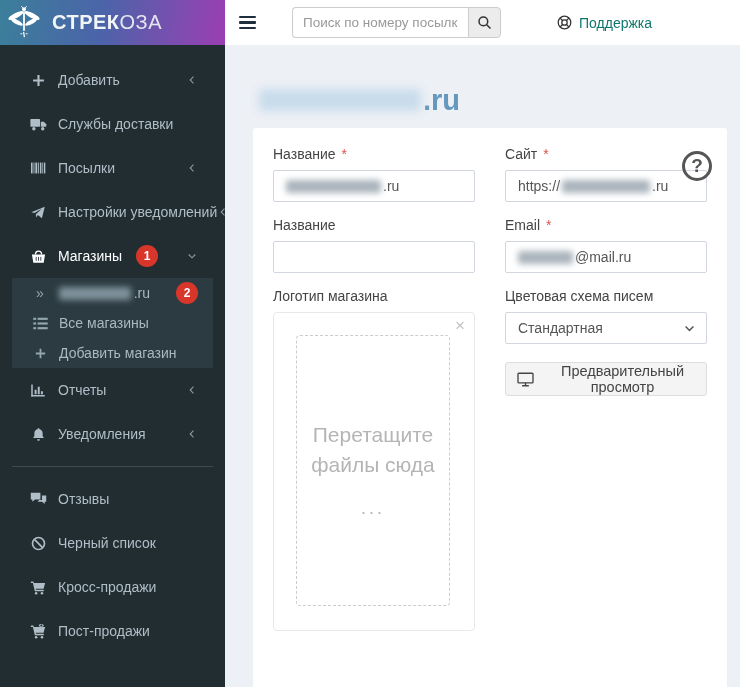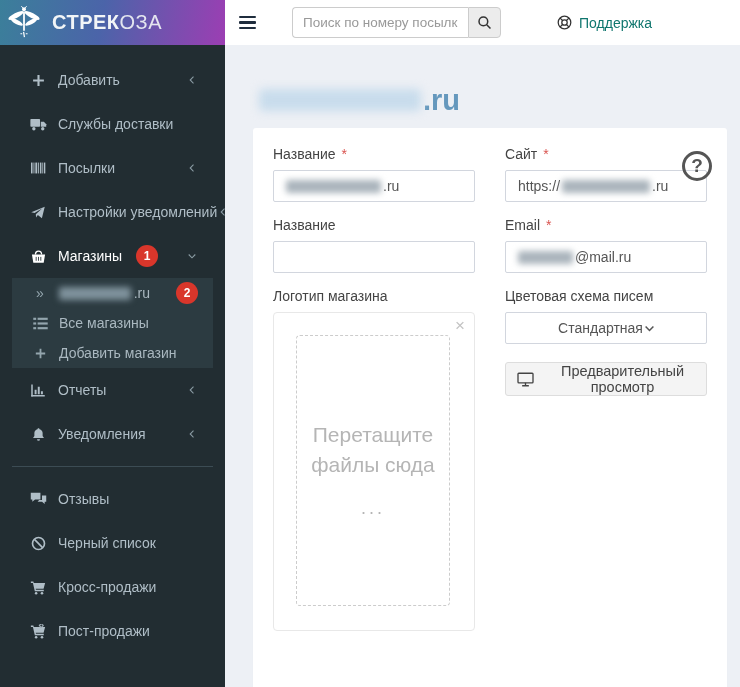--- a/index.html
+++ b/index.html
@@ -88,21 +88,21 @@
     padding: 0 12px; display: flex; align-items: center; font-size: 14px; color: #555;
     cursor: text; white-space: nowrap; overflow: hidden;
   }
   .redact { display: inline-block; height: 13px; background: #aab4bc; border-radius: 2px; filter: blur(3px); }
   .r-name { width: 95px; margin-right: 2px; }
   .r-site { width: 88px; margin: 0 2px; }
   .r-email { width: 55px; margin-right: 2px; }
 
   .select {
     height: 32px; border: 1px solid #d2d6de; border-radius: 2px; background: #fff;
-    padding: 0 10px 0 12px; display: flex; align-items: center; justify-content: center;
+    padding: 0 10px 0 12px; display: flex; align-items: center; justify-content: space-between;
     font-size: 14px; color: #555; cursor: pointer;
   }
   .preview-btn {
     margin-top: 18px; height: 34px; display: inline-flex; align-items: center; gap: 16px;
     padding: 0 11px; background: #f4f4f4; border: 1px solid #ddd; border-radius: 3px;
     font-size: 14.5px; color: #444; cursor: pointer; font-family: "Liberation Sans", sans-serif;
   }
 
   .dropzone { position: relative; border: 1px solid #e8e8e8; border-radius: 4px; height: 319px; background: #fff; }
   .dz-close { position: absolute; top: 4px; right: 9px; color: #c3c3c3; font-size: 17px; line-height: 1; cursor: pointer; }

